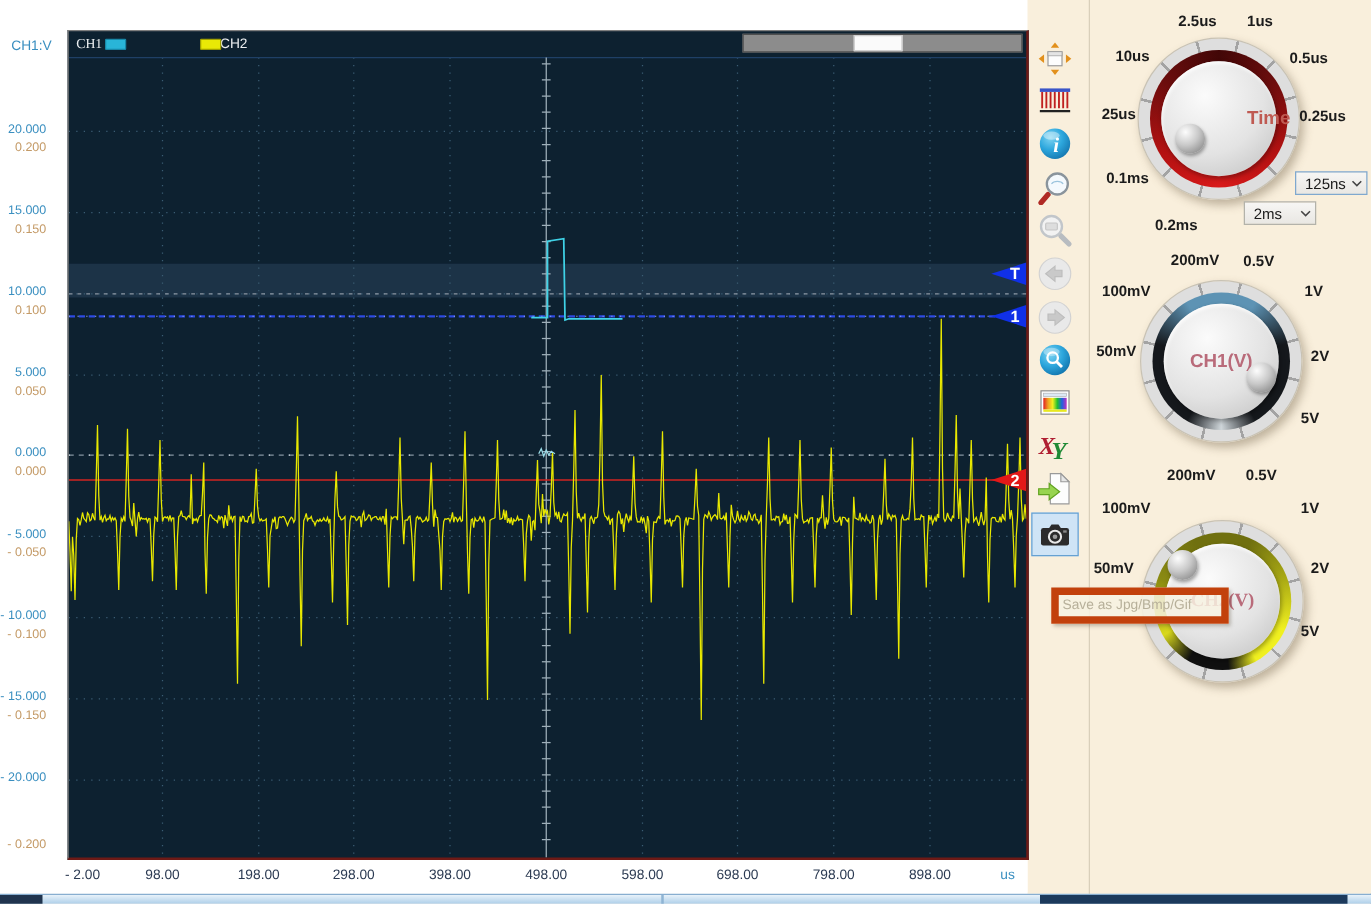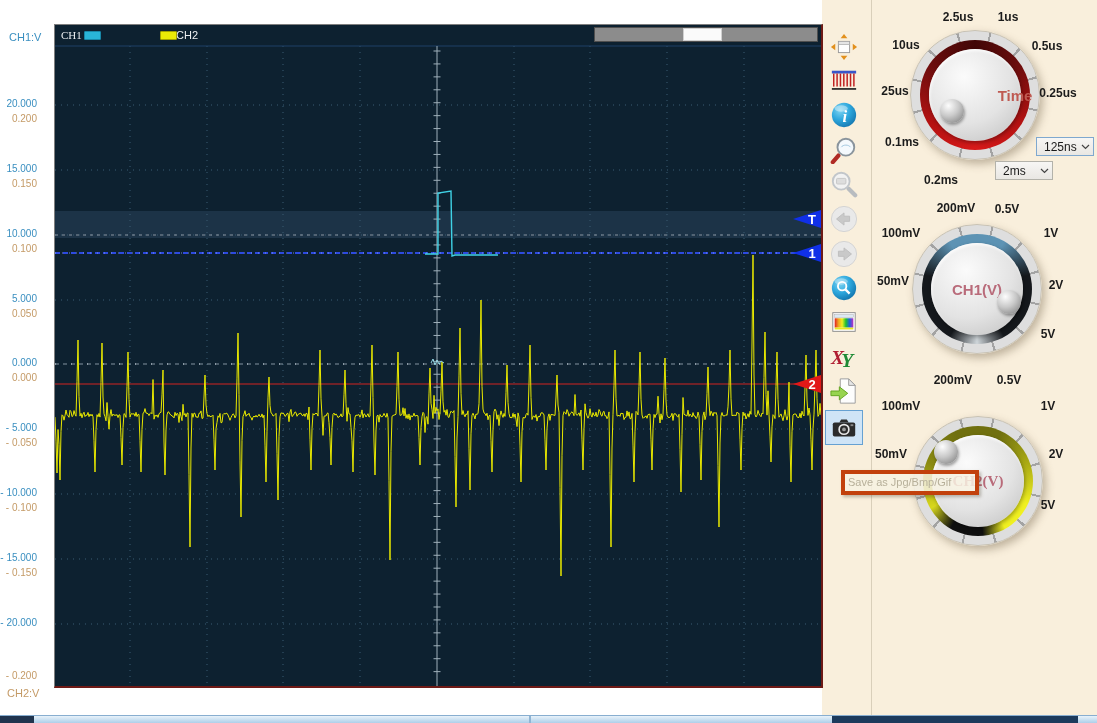--- a/index.html
+++ b/index.html
@@ -28,21 +28,21 @@
   .plot{position:absolute;left:54px;top:24px;width:766px;height:661px;background:#0d2130;border-left:1px solid #7e7e7e;border-top:1px solid #7e7e7e;border-right:2px solid #6e1a16;border-bottom:2px solid #6e1a16;}
   #scope{position:absolute;left:0;top:0;}
   .legend-text{position:absolute;top:4px;font-size:11px;color:#eceff1;}
   .sw{position:absolute;top:6px;width:15px;height:7px;border-radius:1px;}
   .hscroll{position:absolute;left:539px;top:2px;width:224px;height:15px;background:#8c8c8c;border:1px solid #4f4f4f;box-sizing:border-box;}
   .hthumb{position:absolute;left:88px;top:0;width:39px;height:13px;background:#fafafa;border:1px solid #d0d0d0;box-sizing:border-box;}
 
   
   .tbtn{position:absolute;left:827px;width:34px;height:33px;display:flex;align-items:center;justify-content:center;cursor:pointer;}
   .tbtn.selected{left:825px;width:38px;height:35px;background:#cfe4f6;border:1px solid #66a1d2;box-sizing:border-box;}
-  .tooltip{position:absolute;left:841px;top:470px;width:124px;height:17px;line-height:17px;padding:0 3px;font-size:11px;color:#b7b09a;background:rgba(247,242,226,0.85);border:4px solid #c2410c;box-shadow:2px 2px 3px rgba(80,70,50,.35);z-index:30;white-space:nowrap;overflow:hidden;}
+  .tooltip{position:absolute;left:841px;top:470px;width:124px;height:17px;line-height:17px;padding:0 3px;font-size:11px;color:#b7b09a;background:rgba(247,242,226,0.85);border:6px solid #c2410c;box-shadow:2px 2px 3px rgba(80,70,50,.35);z-index:30;white-space:nowrap;overflow:hidden;}
 
   
   .knob-group{position:absolute;left:0;top:0;width:0;height:0;}
   .knob{position:absolute;width:130px;height:130px;border-radius:50%;
     background:repeating-conic-gradient(from 15deg,#dedede 0deg 28deg,#a3a3a3 28deg 30deg);
     border:1px solid #c8c2b4;box-shadow:3px 4px 8px rgba(120,105,80,.45);box-sizing:border-box;}
   .knob::before{content:"";position:absolute;inset:9px;border-radius:50%;}
   #knob-time::before{background:conic-gradient(from 0deg,#420707 0deg,#6b0d0d 55deg,#b31212 120deg,#d81a1a 180deg,#b31212 240deg,#6b0d0d 305deg,#420707 360deg);}
   #knob-ch1::before{background:conic-gradient(from 0deg,#5d93b4 0deg 30deg,#15181c 75deg 150deg,#cfd6da 180deg,#15181c 210deg 285deg,#5d93b4 330deg 360deg);}
   #knob-ch2::before{background:conic-gradient(from 0deg,#70700f 0deg 25deg,#aaaa14 70deg,#f0f020 115deg 150deg,#101010 175deg 210deg,#d8d81c 240deg,#8a8a12 290deg,#70700f 335deg 360deg);}
@@ -192,20 +192,33 @@
       </svg>
     <span class="legend-text" style="left:6px;font-family:Liberation Serif, serif;">CH1</span>
     <span class="sw" style="left:29px;background:#29b5d8;border:1px solid #1888a8;"></span>
     <span class="legend-text" style="left:81px;margin-left:40px;">CH2</span>
     <span class="sw" style="left:105px;background:#e9e906;border:1px solid #a0a000;"></span>
     <div class="hscroll">
       <div class="hthumb"></div>
     </div>
   </div>
 
+  <div class="xaxis" id="xaxis">
+      <span class="xlab" style="left:66px;">- 2.00</span>
+      <span class="xlab" style="left:130px;">98.00</span>
+      <span class="xlab" style="left:207px;">198.00</span>
+      <span class="xlab" style="left:283px;">298.00</span>
+      <span class="xlab" style="left:360px;">398.00</span>
+      <span class="xlab" style="left:437px;">498.00</span>
+      <span class="xlab" style="left:514px;">598.00</span>
+      <span class="xlab" style="left:590px;">698.00</span>
+      <span class="xlab" style="left:667px;">798.00</span>
+      <span class="xlab" style="left:744px;">898.00</span>
+      <span class="xlab unit" style="left:806px;">us</span>
+    </div>
 
   <div class="tbtn" style="top:30px;">
     <svg width="28" height="28" viewBox="0 0 30 30">
       <rect x="9" y="9" width="12" height="12" fill="#fdfdfd" stroke="#999"></rect>
       <rect x="9" y="9" width="12" height="3.5" fill="#e4e4e4" stroke="#999" stroke-width="0.6"></rect>
       <path d="M15 1l3.6 4.6h-7.2z" fill="#e2901c"></path>
         <path d="M15 29l3.6-4.6h-7.2z" fill="#e2901c"></path>
       <path d="M1 15l4.6-3.6v7.2z" fill="#e2901c"></path>
         <path d="M29 15l-4.6-3.6v7.2z" fill="#e2901c"></path>
     </svg>

